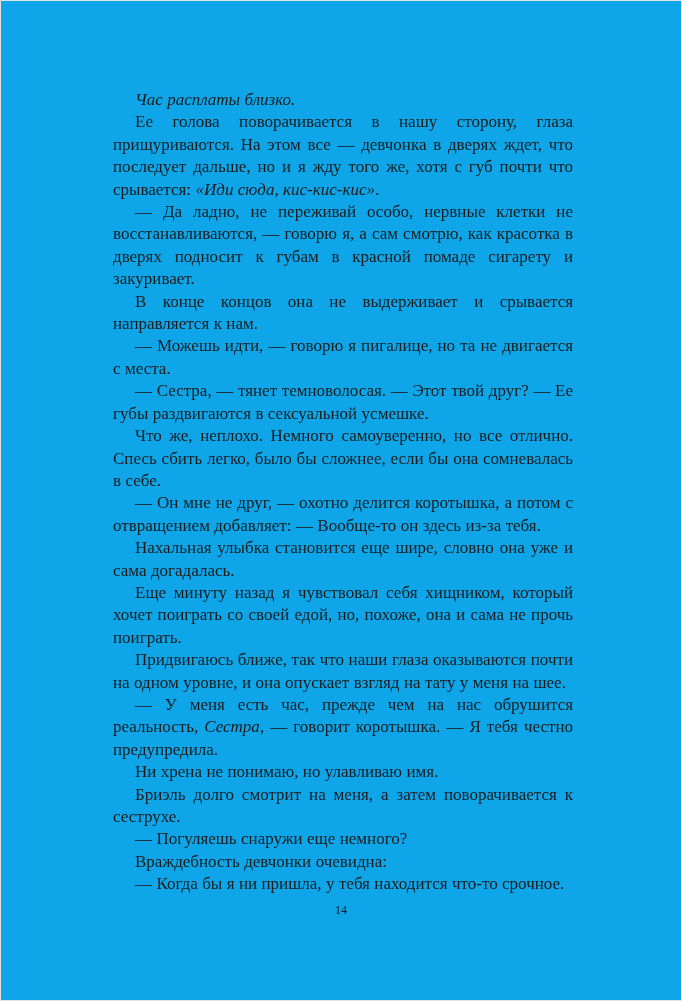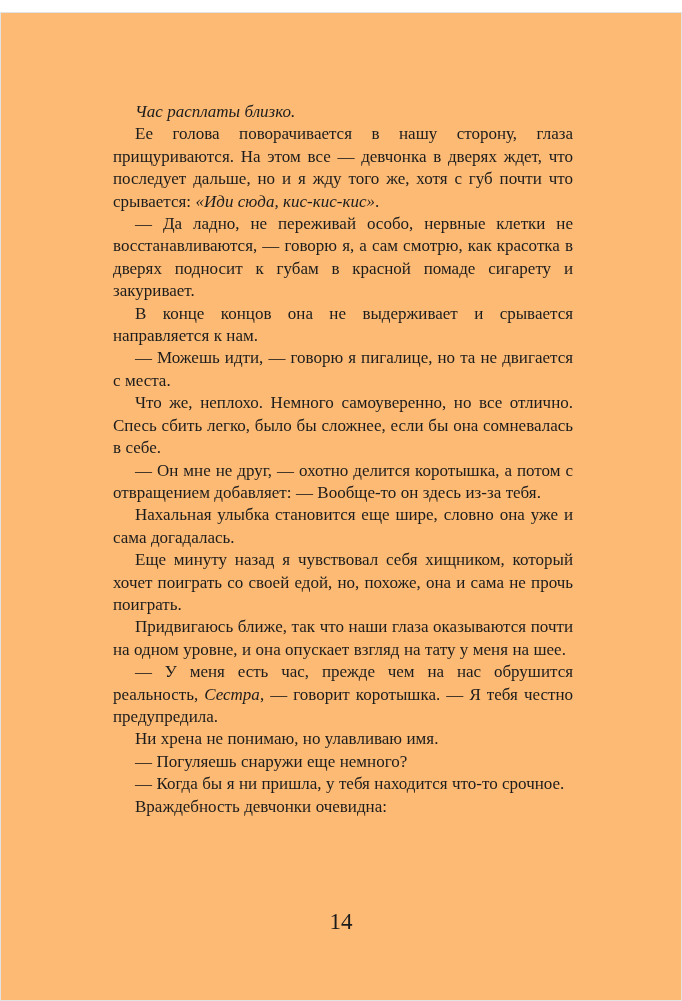--- a/index.html
+++ b/index.html
@@ -11,24 +11,23 @@
     height: 1001px;
     background: #ffffff;
     position: relative;
     font-family: "Liberation Serif", "DejaVu Serif", serif;
     color: #1c1c1c;
     overflow: hidden;
   }
   .page {
     position: absolute;
     inset: 0;
-    background: #fdba74;
+    background: #0ea5e9;
     box-sizing: border-box;
     border: 1px solid #e3e3e3;
-    margin-top: 12px;
   }
   .text-block {
     position: absolute;
     left: 112px;
     top: 88px;
     width: 460px;
     font-size: 17px;
     line-height: 22.4px;
     text-align: justify;
     hyphens: auto;
@@ -41,40 +40,42 @@
   }
   .para em {
     font-style: italic;
   }
   .page-number {
     position: absolute;
     left: 0;
     right: 0;
     top: 898px;
     text-align: center;
-    font-size: 23px;
+    font-size: 12px;
     line-height: 22px;
     color: #1c1c1c;
   }
 </style>
 </head>
 <body>
 
 <div class="page">
   <div class="text-block" id="text-block" lang="ru">
       <p class="para"><em>Час расплаты близко.</em></p>
       <p class="para"><span>Ее голова поворачивается в нашу сторону, глаза прищуриваются. На этом все — девчонка в дверях ждет, что последует дальше, но и я жду того же, хотя с губ почти что срывается: </span><em>«Иди сюда, кис-кис-кис»</em><span>.</span></p>
       <p class="para"><span>— Да ладно, не переживай особо, нервные клетки не восстанавливаются, — говорю я, а сам смотрю, как красотка в дверях подносит к губам в красной помаде сигарету и закуривает.</span></p>
       <p class="para"><span>В конце концов она не выдерживает и срывается направляется к нам.</span></p>
       <p class="para"><span>— Можешь идти, — говорю я пигалице, но та не двигается с места.</span></p>
+      <p class="para"><span>— Сестра, — тянет темноволосая. — Этот твой друг? — Ее губы раздвигаются в сексуальной усмешке.</span></p>
       <p class="para"><span>Что же, неплохо. Немного самоуверенно, но все отлично. Спесь сбить легко, было бы сложнее, если бы она сомневалась в себе.</span></p>
       <p class="para"><span>— Он мне не друг, — охотно делится коротышка, а потом с отвращением добавляет: — Вообще-то он здесь из-за тебя.</span></p>
       <p class="para"><span>Нахальная улыбка становится еще шире, словно она уже и сама догадалась.</span></p>
       <p class="para"><span>Еще минуту назад я чувствовал себя хищником, который хочет поиграть со своей едой, но, похоже, она и сама не прочь поиграть.</span></p>
       <p class="para"><span>Придвигаюсь ближе, так что наши глаза оказываются почти на одном уровне, и она опускает взгляд на тату у меня на шее.</span></p>
       <p class="para"><span>— У меня есть час, прежде чем на нас обрушится реальность, </span><em>Сестра</em><span>, — говорит коротышка. — Я тебя честно предупредила.</span></p>
       <p class="para"><span>Ни хрена не понимаю, но улавливаю имя.</span></p>
+      <p class="para"><span>Бриэль долго смотрит на меня, а затем поворачивается к сеструхе.</span></p>
       <p class="para"><span>— Погуляешь снаружи еще немного?</span></p>
+      <p class="para"><span>Враждебность девчонки очевидна:</span></p>
       <p class="para"><span>— Когда бы я ни пришла, у тебя находится что-то срочное.</span></p>
-      <p class="para"><span>Враждебность девчонки очевидна:</span></p>
     </div>
   <div class="page-number">14</div>
 </div>
 
 </body></html>

